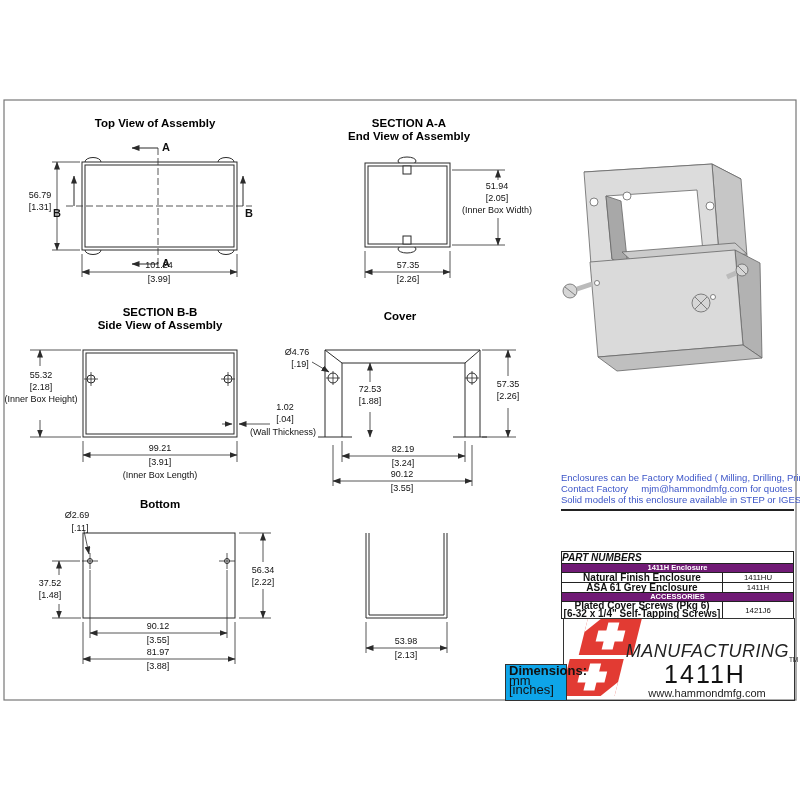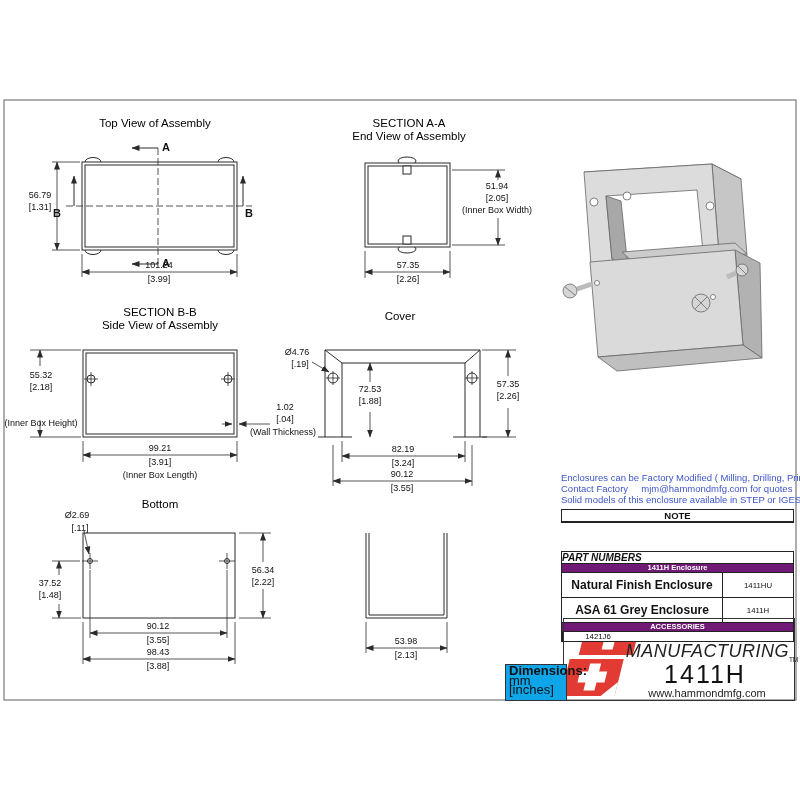--- a/index.html
+++ b/index.html
@@ -1,33 +1,33 @@
 <!DOCTYPE html>
 <html><head>
 <meta charset="utf-8">
 <style>
   html,body{margin:0;padding:0;background:#fff;}
   .page{position:relative;width:800px;height:800px;background:#fff;overflow:hidden;
         font-family:"Liberation Sans",sans-serif;color:#111;}
   svg.lw{position:absolute;left:0;top:0;}
   .t{position:absolute;white-space:nowrap;}
   .c{transform:translateX(-50%);text-align:center;}
-  .vt{font-weight:normal;font-size:11.5px;color:#000;}
+  .vt{font-weight:bold;font-size:11.5px;color:#000;}
   .dim{font-size:9px;line-height:11px;}
   .ab{font-weight:bold;font-size:11px;}
   .blue{font-size:9.5px;line-height:11px;color:#3c55c8;}
   .notebox{position:absolute;left:561px;top:509px;width:231px;border:1px solid #222;background:#fff;}
   .notebox .hd{border-bottom:1px solid #222;text-align:center;font-weight:bold;font-size:9.5px;line-height:11px;}
   .notebox .bd{font-size:8.6px;line-height:10.5px;padding:1px 2px;}
   .pntable{position:absolute;left:561px;top:551px;width:231px;border:1px solid #222;background:#fff;}
   .pnrow{display:flex;border-top:1px solid #222;align-items:stretch;}
   .pnrow.first{border-top:none;}
   .pn-title{font-weight:bold;text-align:left;font-size:10px;line-height:11px;font-style:italic;}
   .pn-blue{background:#701a75;color:#fff;font-weight:bold;text-align:center;font-size:7.5px;line-height:8px;}
-  .pn-desc{flex:1;text-align:center;font-weight:bold;font-size:12px;line-height:8px;padding:8px 1px;
+  .pn-desc{flex:1;text-align:center;font-weight:bold;font-size:10px;line-height:8px;padding:0 1px;
            display:flex;flex-direction:column;justify-content:center;}
   .pn-num{width:70px;border-left:1px solid #222;text-align:right;font-size:7.8px;
           display:flex;align-items:center;justify-content:center;}
   .logobox{position:absolute;left:563px;top:618px;width:230px;height:81px;border:1px solid #333;background:transparent;}
   .dimsbox{position:absolute;left:505px;top:664px;width:57px;height:34px;border:1px solid #333;
            font-size:13px;line-height:9.5px;padding:1px 0 0 3px;background:#0ea5e9;}
   .dimsbox .lbl{font-weight:bold;}
   .brand1{left:709px;top:619px;font-size:22px;letter-spacing:2.5px;color:#222;}
   .brand2{left:712px;top:641px;font-size:18px;font-style:italic;letter-spacing:.5px;color:#222;}
   .brand2 .tm{font-size:6.5px;font-style:normal;position:relative;top:5px;letter-spacing:0;}
@@ -226,21 +226,21 @@
 <div class="t c dim" style="left:497px;top:181px">51.94</div>
 <div class="t c dim" style="left:497px;top:193px">[2.05]</div>
 <div class="t c dim" style="left:497px;top:205px">(Inner Box Width)</div>
 <div class="t c dim" style="left:408px;top:260px">57.35</div>
 <div class="t c dim" style="left:408px;top:274px">[2.26]</div>
 
 <div class="t c vt" style="left:160px;top:306px">SECTION B-B</div>
 <div class="t c vt" style="left:160px;top:319px">Side View of Assembly</div>
 <div class="t c dim" style="left:41px;top:370px">55.32</div>
 <div class="t c dim" style="left:41px;top:382px">[2.18]</div>
-<div class="t c dim" style="left:41px;top:418px">(Inner Box Height)</div>
+<div class="t c dim" style="left:41px;top:394px">(Inner Box Height)</div>
 <div class="t c dim" style="left:160px;top:443px">99.21</div>
 <div class="t c dim" style="left:160px;top:457px">[3.91]</div>
 <div class="t c dim" style="left:160px;top:470px">(Inner Box Length)</div>
 <div class="t c dim" style="left:285px;top:402px">1.02</div>
 <div class="t c dim" style="left:285px;top:414px">[.04]</div>
 <div class="t c dim" style="left:283px;top:427px">(Wall Thickness)</div>
 
 <div class="t c vt" style="left:400px;top:310px">Cover</div>
 <div class="t c dim" style="left:297px;top:347px">Ø4.76</div>
 <div class="t c dim" style="left:300px;top:359px">[.19]</div>
@@ -255,32 +255,31 @@
 
 <div class="t c vt" style="left:160px;top:498px">Bottom</div>
 <div class="t c dim" style="left:77px;top:510px">Ø2.69</div>
 <div class="t c dim" style="left:80px;top:523px">[.11]</div>
 <div class="t c dim" style="left:50px;top:578px">37.52</div>
 <div class="t c dim" style="left:50px;top:590px">[1.48]</div>
 <div class="t c dim" style="left:263px;top:565px">56.34</div>
 <div class="t c dim" style="left:263px;top:577px">[2.22]</div>
 <div class="t c dim" style="left:158px;top:621px">90.12</div>
 <div class="t c dim" style="left:158px;top:635px">[3.55]</div>
-<div class="t c dim" style="left:158px;top:647px">98.43</div>
+<div class="t c dim" style="left:158px;top:647px">81.97</div>
 <div class="t c dim" style="left:158px;top:661px">[3.88]</div>
 
 <div class="t c dim" style="left:406px;top:636px">53.98</div>
 <div class="t c dim" style="left:406px;top:650px">[2.13]</div>
 
 <div class="t blue" style="left:561px;top:472px">Enclosures can be Factory Modified ( Milling, Drilling, Printing etc.)</div>
 <div class="t blue" style="left:561px;top:483px">Contact Factory&nbsp;&nbsp;&nbsp;&nbsp;&nbsp;mjm@hammondmfg.com for quotes</div>
 <div class="t blue" style="left:561px;top:494px">Solid models of this enclosure available in STEP or IGES.</div>
 
 <div class="notebox">
-  <div class="hd">NOTE</div>
 </div>
 
 <div class="pntable">
   <div class="pnrow first">
         <div class="pn-title" style="flex:1">PART NUMBERS</div>
       </div>
   <div class="pnrow">
         <div class="pn-blue" style="flex:1">1411H Enclosure</div>
       </div>
   <div class="pnrow">
@@ -288,20 +287,24 @@
     <div class="pn-num">1411HU</div>
   </div>
   <div class="pnrow">
     <div class="pn-desc">ASA 61 Grey Enclosure</div>
     <div class="pn-num">1411H</div>
   </div>
   <div class="pnrow">
         <div class="pn-blue" style="flex:1">ACCESSORIES</div>
       </div>
   <div class="pnrow">
+    <div class="pn-desc">
+      <div>Plated Cover Screws (Pkg 6)</div>
+      <div>[6-32 x 1/4" Self-Tapping Screws]</div>
+    </div>
     <div class="pn-num">1421J6</div>
   </div>
 </div>
 
 <div class="logobox"></div>
 <div class="t c brand2"><span>MANUFACTURING</span><span class="tm">TM</span></div>
 <div class="t c model">1411H</div>
 <div class="t c site">www.hammondmfg.com</div>
 
 <div class="dimsbox">

